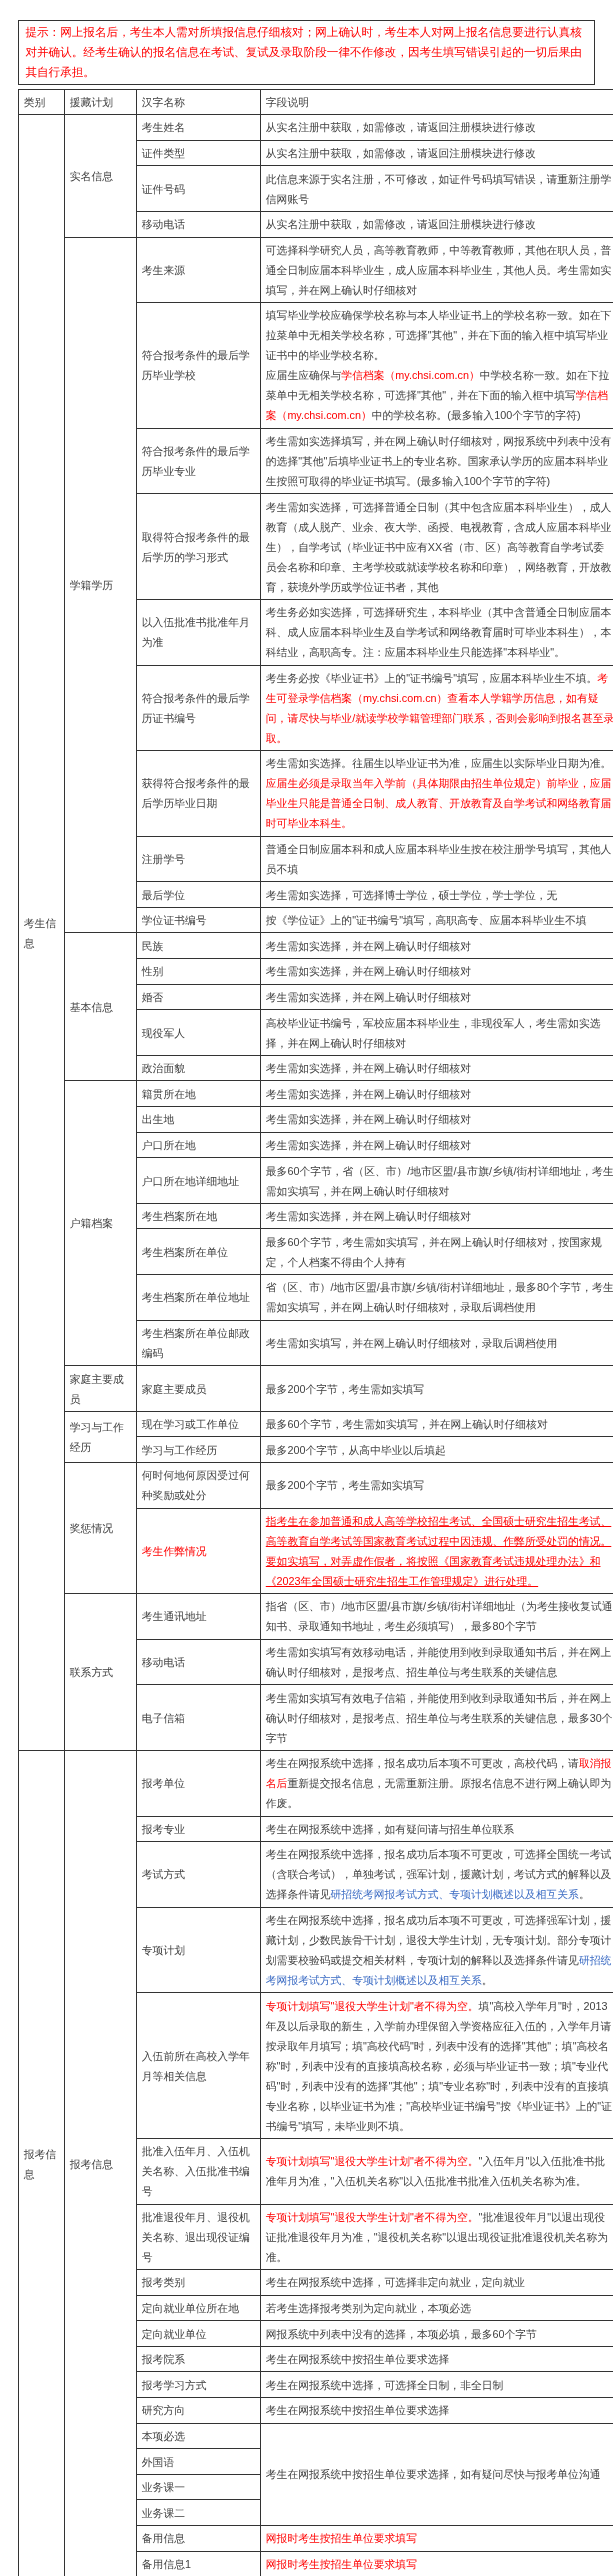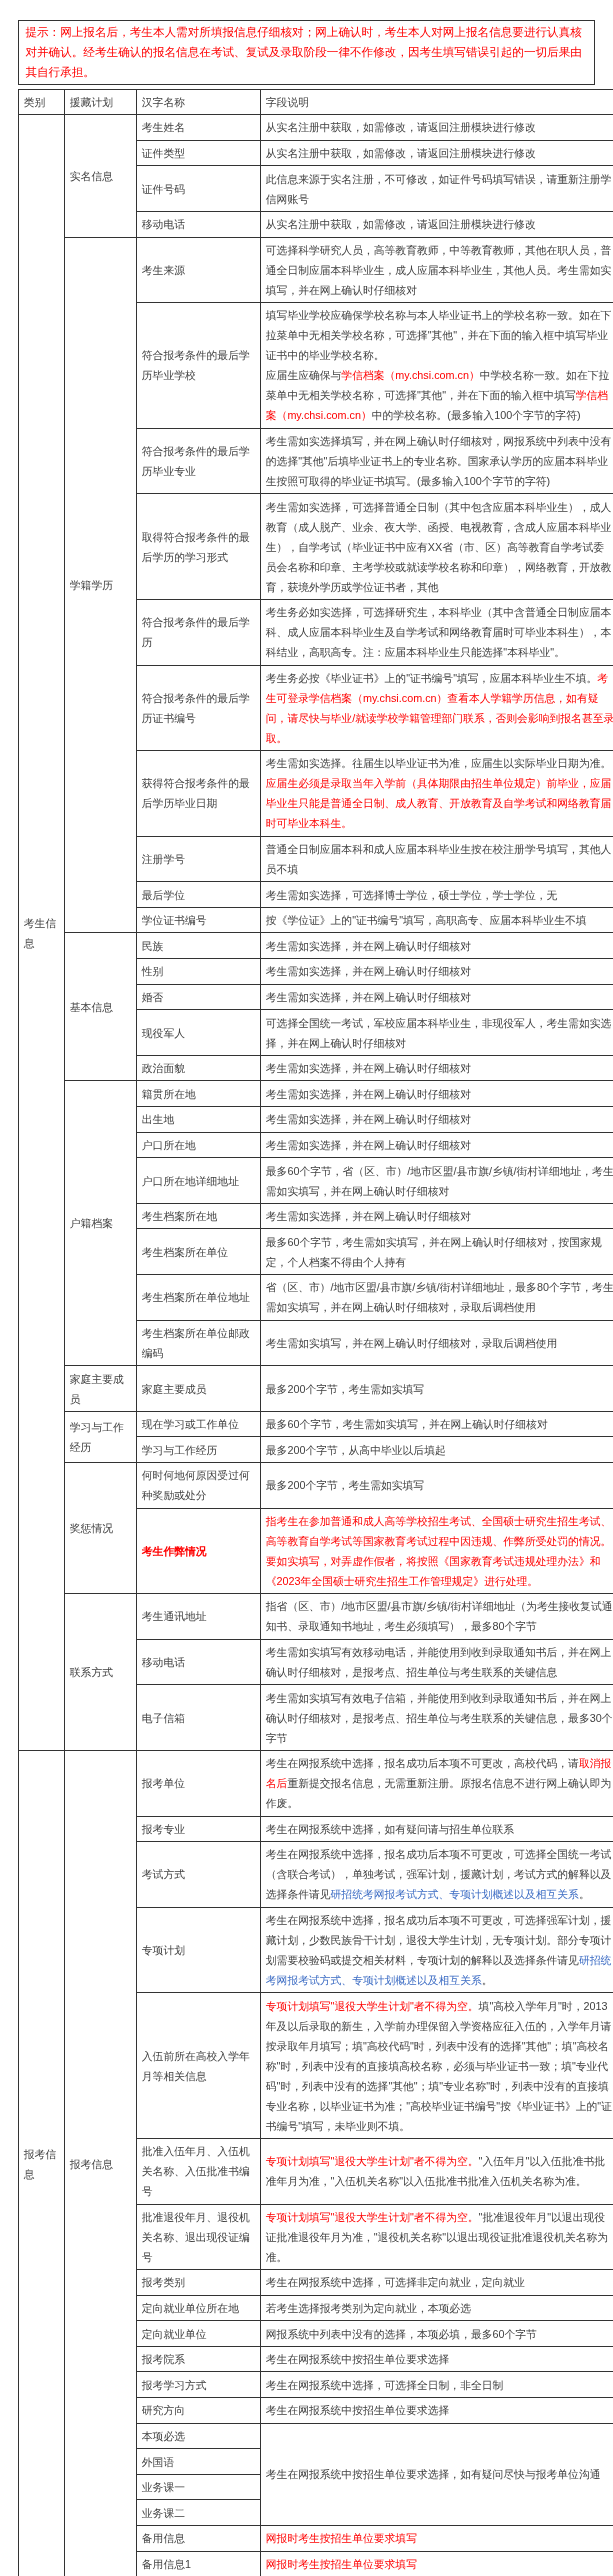--- a/index.html
+++ b/index.html
@@ -100,21 +100,21 @@
         </tr>
         <tr>
           <td class="fname">符合报考条件的最后学历毕业专业</td>
           <td class="fdesc"><span>考生需如实选择填写，并在网上确认时仔细核对，网报系统中列表中没有的选择"其他"后填毕业证书上的专业名称。国家承认学历的应届本科毕业生按照可取得的毕业证书填写。(最多输入100个字节的字符)</span></td>
         </tr>
         <tr>
           <td class="fname">取得符合报考条件的最后学历的学习形式</td>
           <td class="fdesc"><span>考生需如实选择，可选择普通全日制（其中包含应届本科毕业生），成人教育（成人脱产、业余、夜大学、函授、电视教育，含成人应届本科毕业生），自学考试（毕业证书中应有XX省（市、区）高等教育自学考试委员会名称和印章、主考学校或就读学校名称和印章），网络教育，开放教育，获境外学历或学位证书者，其他</span></td>
         </tr>
         <tr>
-          <td class="fname">符合报考条件的最后学历</td>
+          <td class="fname">以入伍批准书批准年月为准</td>
           <td class="fdesc"><span>考生务必如实选择，可选择研究生，本科毕业（其中含普通全日制应届本科、成人应届本科毕业生及自学考试和网络教育届时可毕业本科生），本科结业，高职高专。注：应届本科毕业生只能选择"本科毕业"。</span></td>
         </tr>
         <tr>
           <td class="fname">符合报考条件的最后学历证书编号</td>
           <td class="fdesc"><span>考生务必按《毕业证书》上的"证书编号"填写，应届本科毕业生不填。</span><span style="color: rgb(255, 0, 0); text-align: center;">考生可登录学信档案（my.chsi.com.cn）查看本人学籍学历信息，如有疑问，请尽快与毕业/就读学校学籍管理部门联系，否则会影响到报名甚至录取。</span></td>
         </tr>
         <tr>
           <td class="fname">获得符合报考条件的最后学历毕业日期</td>
           <td class="fdesc"><span>考生需如实选择。往届生以毕业证书为准，应届生以实际毕业日期为准。</span><span style="color: rgb(255, 0, 0);">应届生必须是录取当年入学前（具体期限由招生单位规定）前毕业，应届毕业生只能是普通全日制、成人教育、开放教育及自学考试和网络教育届时可毕业本科生。</span></td>
         </tr>
@@ -138,21 +138,21 @@
         <tr>
           <td class="fname">性别</td>
           <td class="fdesc"><span>考生需如实选择，并在网上确认时仔细核对</span></td>
         </tr>
         <tr>
           <td class="fname">婚否</td>
           <td class="fdesc"><span>考生需如实选择，并在网上确认时仔细核对</span></td>
         </tr>
         <tr>
           <td class="fname">现役军人</td>
-          <td class="fdesc"><span>可选择全国统一考试，军校应届本科毕业生，非现役军人，考生需如实选择，并在网上确认时仔细核对</span></td>
+          <td class="fdesc"><span>高校毕业证书编号，军校应届本科毕业生，非现役军人，考生需如实选择，并在网上确认时仔细核对</span></td>
         </tr>
         <tr>
           <td class="fname">政治面貌</td>
           <td class="fdesc"><span>考生需如实选择，并在网上确认时仔细核对</span></td>
         </tr>
         <tr>
           <td rowspan="8" class="grp">户籍档案</td>
           <td class="fname">籍贯所在地</td>
           <td class="fdesc"><span>考生需如实选择，并在网上确认时仔细核对</span></td>
         </tr>
@@ -197,22 +197,22 @@
         <tr>
           <td class="fname">学习与工作经历</td>
           <td class="fdesc"><span>最多200个字节，从高中毕业以后填起</span></td>
         </tr>
         <tr>
           <td rowspan="2" class="grp">奖惩情况</td>
           <td class="fname">何时何地何原因受过何种奖励或处分</td>
           <td class="fdesc"><span>最多200个字节，考生需如实填写</span></td>
         </tr>
         <tr>
-          <td class="fname" style="color: rgb(255, 0, 0); font-weight: bold;">考生作弊情况</td>
-          <td class="fdesc"><span style="color: rgb(255, 0, 0);">指考生在参加普通和成人高等学校招生考试、全国硕士研究生招生考试、高等教育自学考试等国家教育考试过程中因违规、作弊所受处罚的情况。要如实填写，对弄虚作假者，将按照《国家教育考试违规处理办法》和《2023年全国硕士研究生招生工作管理规定》进行处理。</span></td>
+          <td class="fname" style="color: rgb(255, 0, 0);">考生作弊情况</td>
+          <td class="fdesc"><span style="color: rgb(255, 0, 0); text-decoration: underline;">指考生在参加普通和成人高等学校招生考试、全国硕士研究生招生考试、高等教育自学考试等国家教育考试过程中因违规、作弊所受处罚的情况。要如实填写，对弄虚作假者，将按照《国家教育考试违规处理办法》和《2023年全国硕士研究生招生工作管理规定》进行处理。</span></td>
         </tr>
         <tr>
           <td rowspan="3" class="grp">联系方式</td>
           <td class="fname">考生通讯地址</td>
           <td class="fdesc"><span>指省（区、市）/地市区盟/县市旗/乡镇/街村详细地址（为考生接收复试通知书、录取通知书地址，考生必须填写），最多80个字节</span></td>
         </tr>
         <tr>
           <td class="fname">移动电话</td>
           <td class="fdesc"><span>考生需如实填写有效移动电话，并能使用到收到录取通知书后，并在网上确认时仔细核对，是报考点、招生单位与考生联系的关键信息</span></td>
         </tr>

